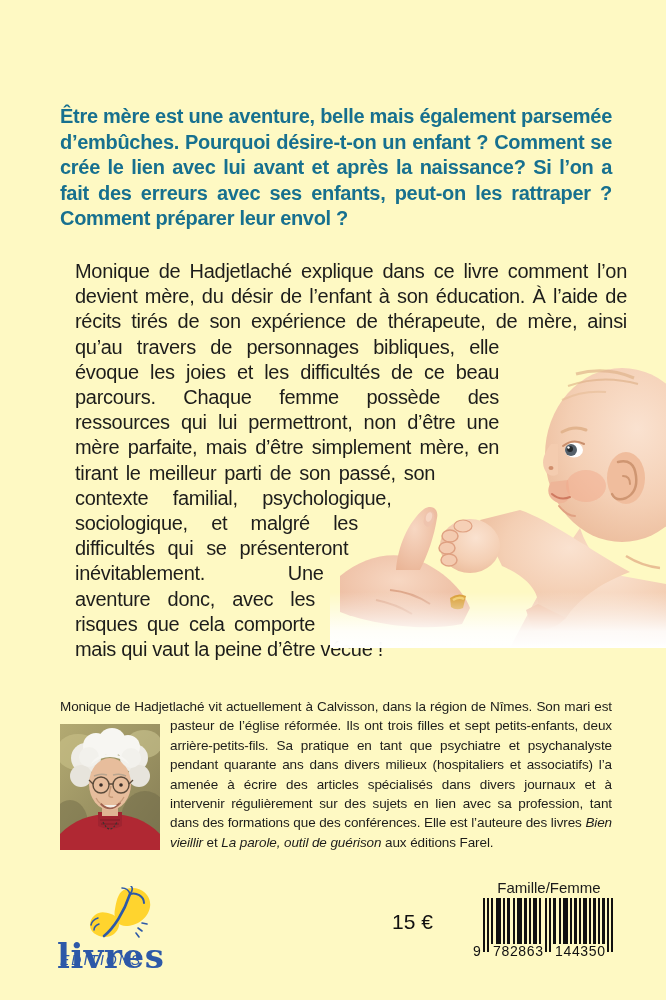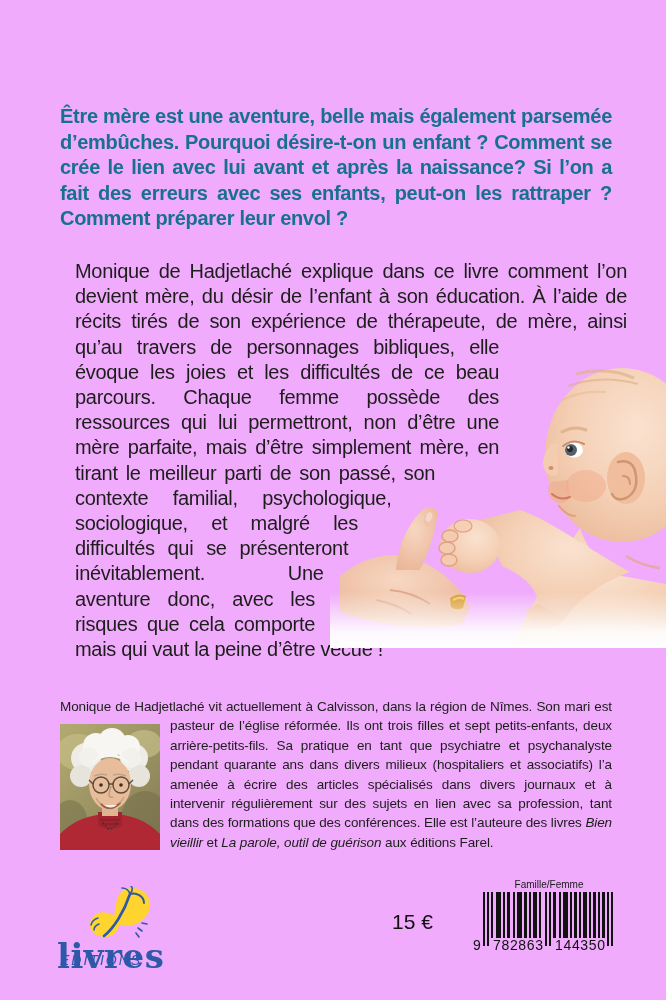--- a/index.html
+++ b/index.html
@@ -1,18 +1,18 @@
 <!DOCTYPE html>
 <html><head>
 <meta charset="utf-8">
 <style>
   html,body { margin:0; padding:0; background:#e8e8e8; }
   .page {
     position:relative; width:666px; height:1000px; margin:0 auto;
-    background:#f0abfc; overflow:hidden;
+    background:#fef9c3; overflow:hidden;
     font-family:"Liberation Sans", sans-serif;
     color:#1d1d1b;
   }
   
   .intro {
     position:absolute; left:60px; top:104px; width:552px;
     font-size:20px; font-weight:bold; line-height:25.5px;
     letter-spacing:-0.3px; text-align:justify; color:#17708f;
   }
   
@@ -48,21 +48,21 @@
     font-size:34px; color:#2d59a8; letter-spacing:0.5px; line-height:36px;
   }
   .farel-tagline {
     position:absolute; left:60px; top:952px; width:120px;
     font-style:italic; font-size:14px; letter-spacing:2px; color:#2d59a8;
   }
   
   .price { position:absolute; left:392px; top:910px; font-size:21px; font-weight:normal; color:#111; }
   
   .barcode-block { position:absolute; left:450px; top:879px; width:198px; text-align:center; }
-  .category { font-size:10px; color:#1a1a1a; }
+  .category { font-size:15px; color:#1a1a1a; }
   .isbn { font-size:13.5px; color:#1a1a1a; margin-top:1px; }
   .barcode-svg { display:block; margin:2px auto 0; }
 </style>
 </head>
 <body>
 
 <div class="page">
 
   <div class="intro">Être mère est une aventure, belle mais également parsemée d’embûches. Pourquoi désire-t-on un enfant ? Comment se crée le lien avec lui avant et après la naissance? Si l’on a fait des erreurs avec ses enfants, peut-on les rattraper ? Comment préparer leur envol ?</div>
 

